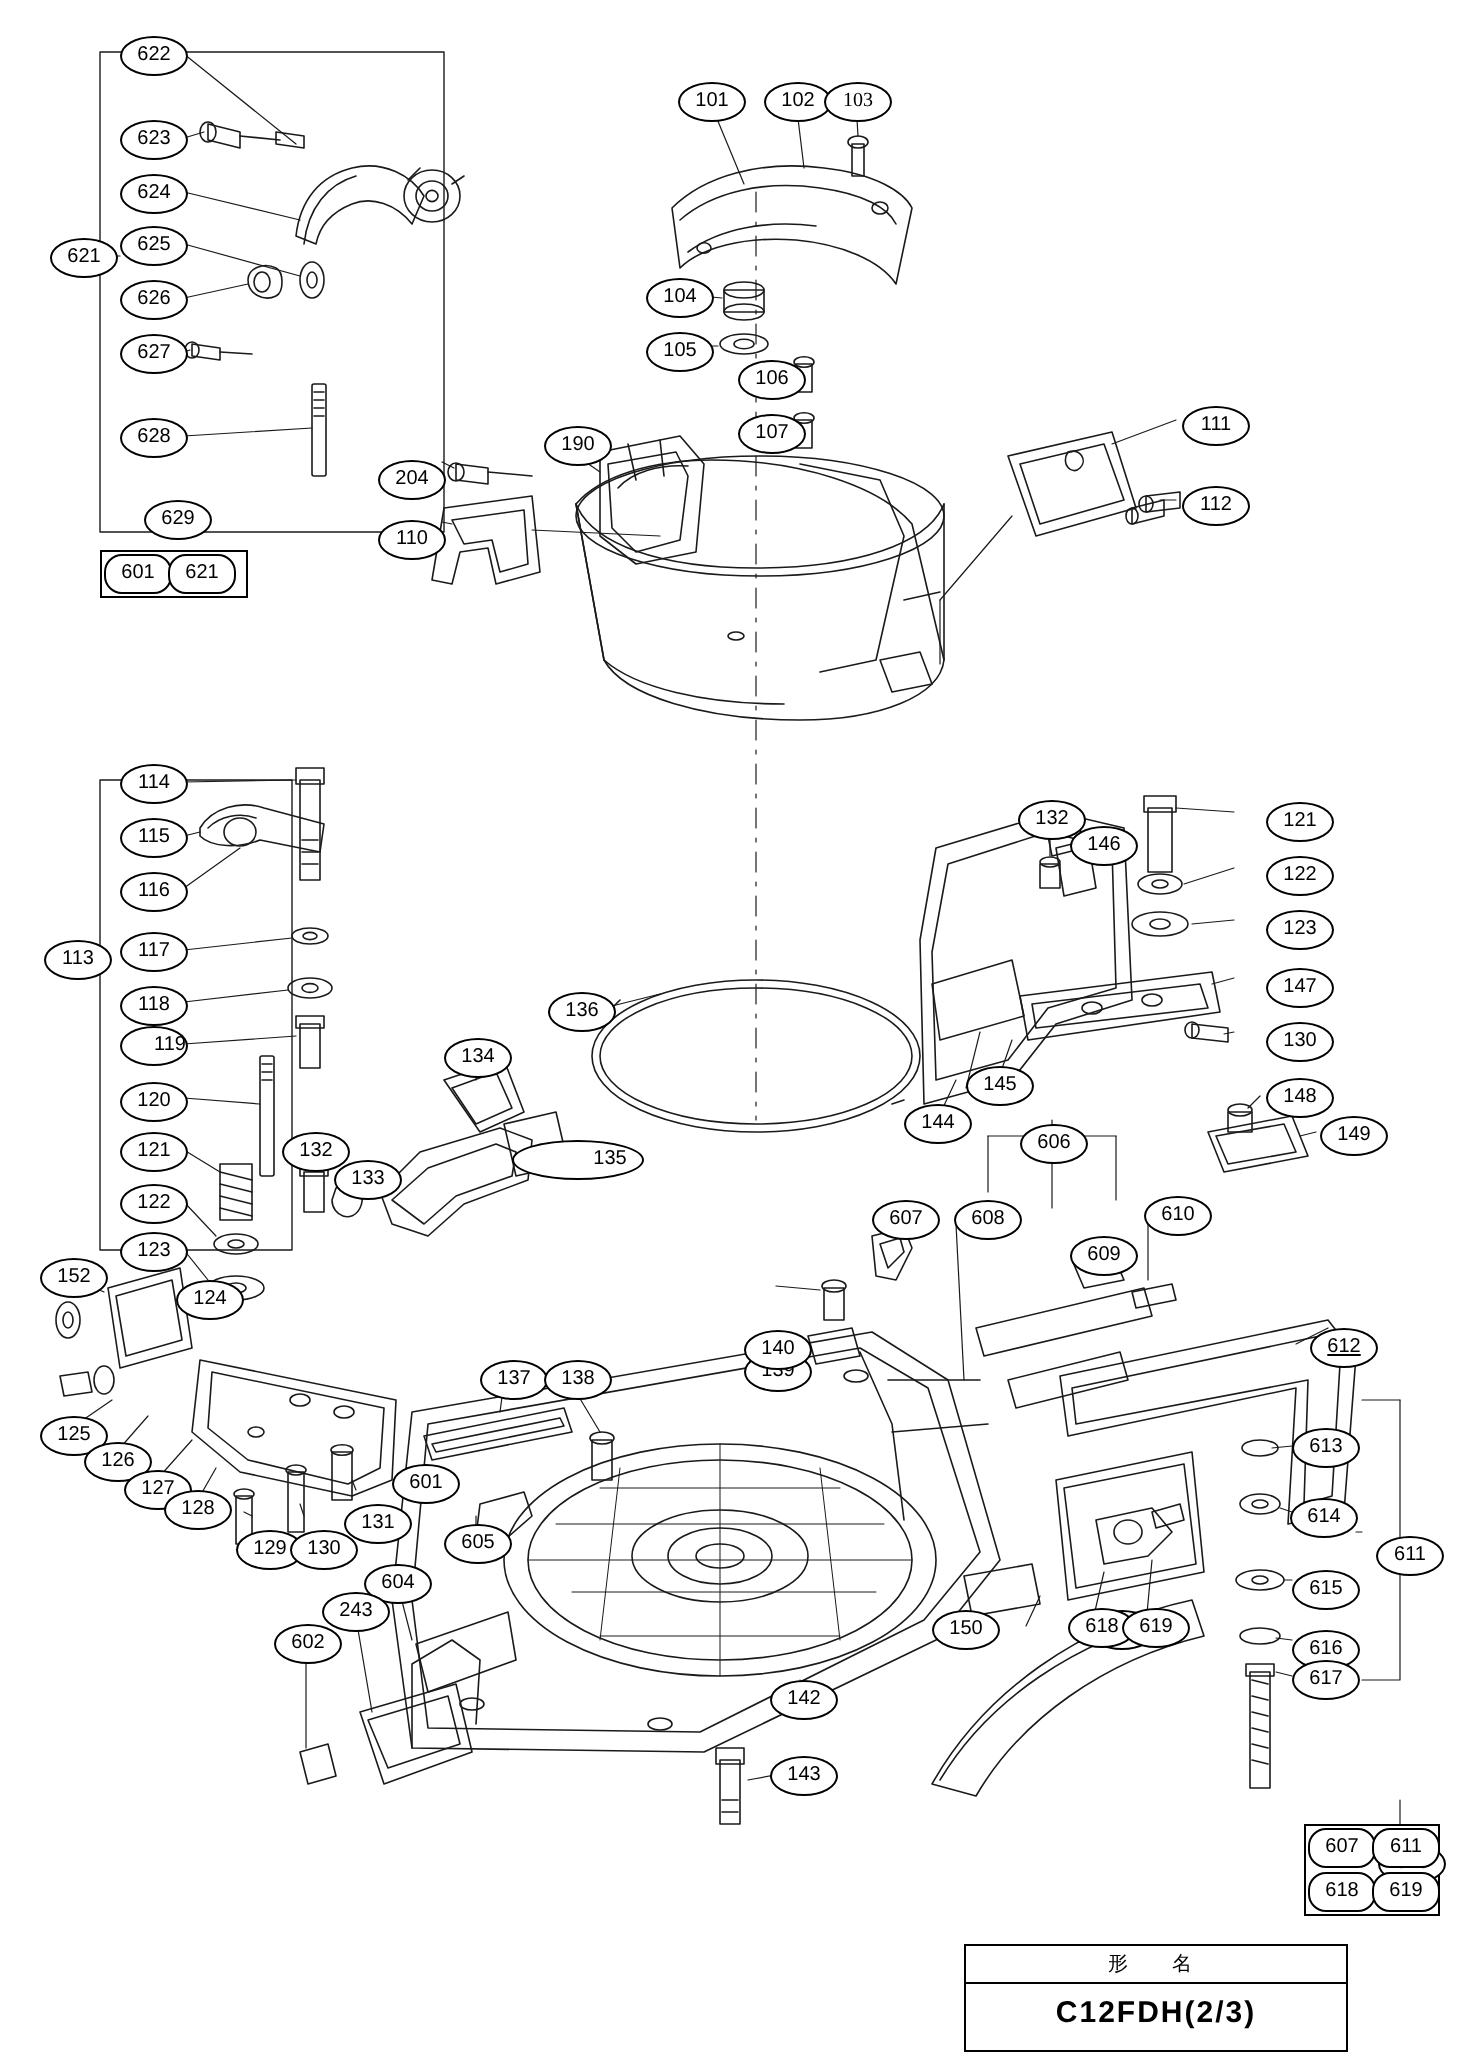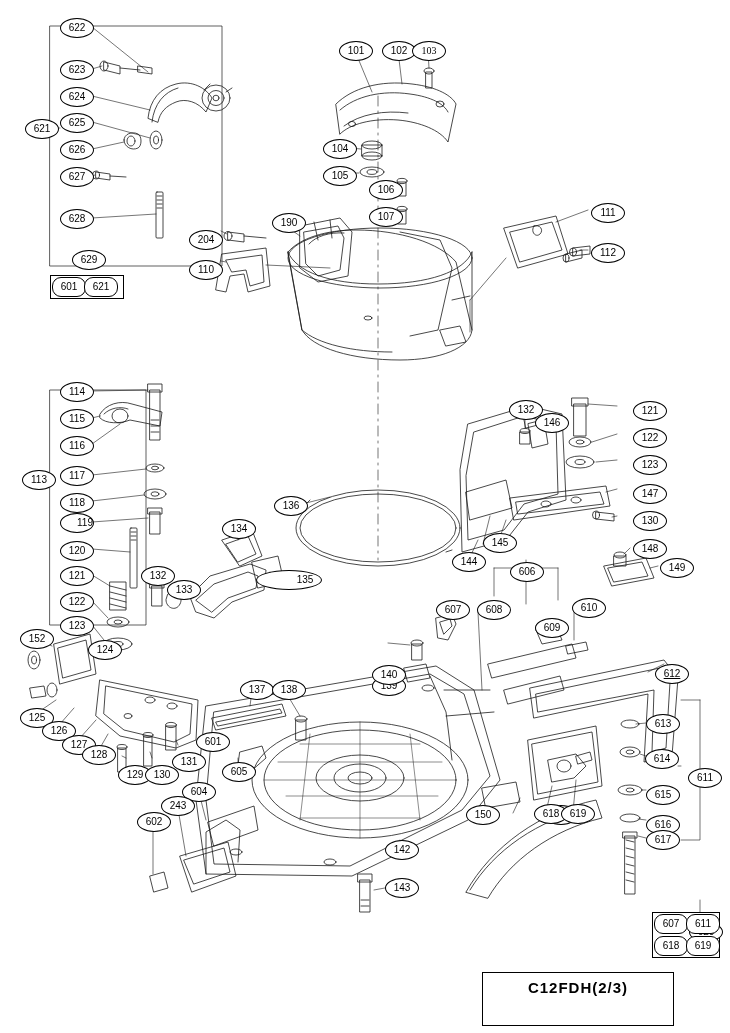--- a/index.html
+++ b/index.html
@@ -453,16 +453,17 @@
       <div class="cal" style="left: 689px; top: 922px;">620</div>
       <div class="calsq" style="left: 52px; top: 277px; border-radius: 9px;">601</div>
       <div class="calsq" style="left: 84px; top: 277px; border-radius: 9px;">621</div>
       <div class="calsq" style="left: 654px; top: 914px; border-radius: 9px;">607</div>
       <div class="calsq" style="left: 686px; top: 914px; border-radius: 9px;">611</div>
       <div class="calsq" style="left: 654px; top: 936px; border-radius: 9px;">618</div>
       <div class="calsq" style="left: 686px; top: 936px; border-radius: 9px;">619</div>
     </div>
 
   <div class="title-block" style="left:482px;top:972px;width:190px;height:52px;">
+    <div class="title-head">形　名</div>
     <div class="title-name">C12FDH(2/3)</div>
   </div>
 
 </div>
 
 </body></html>

